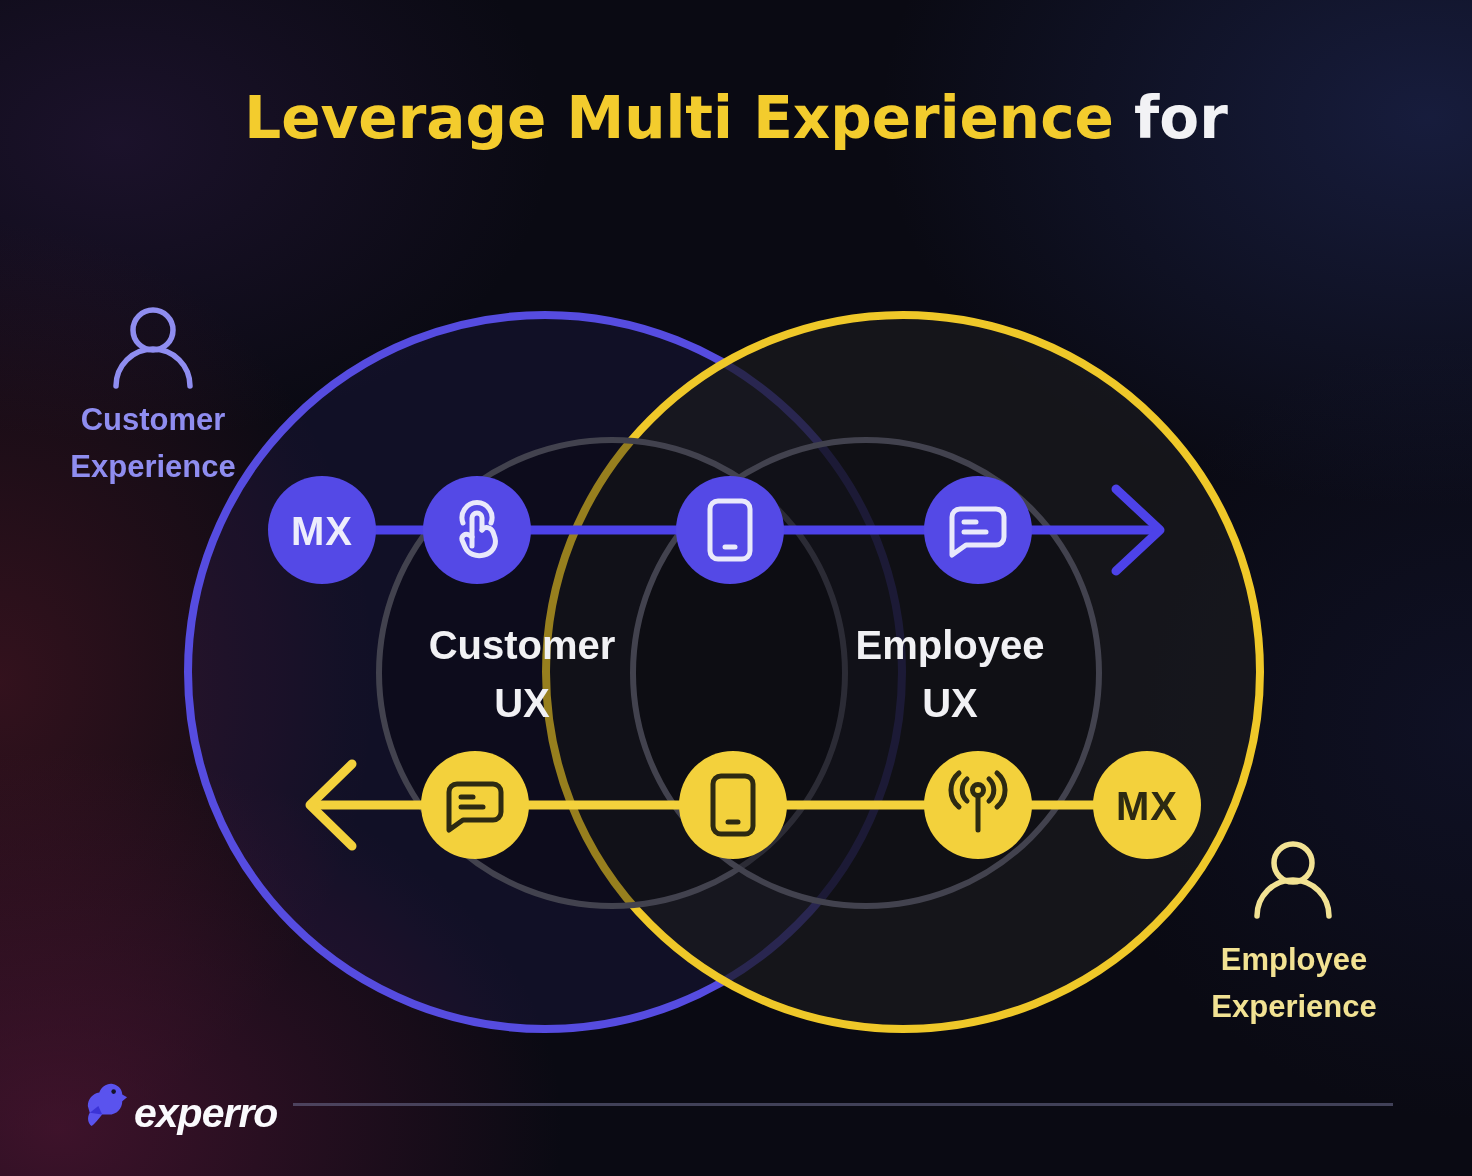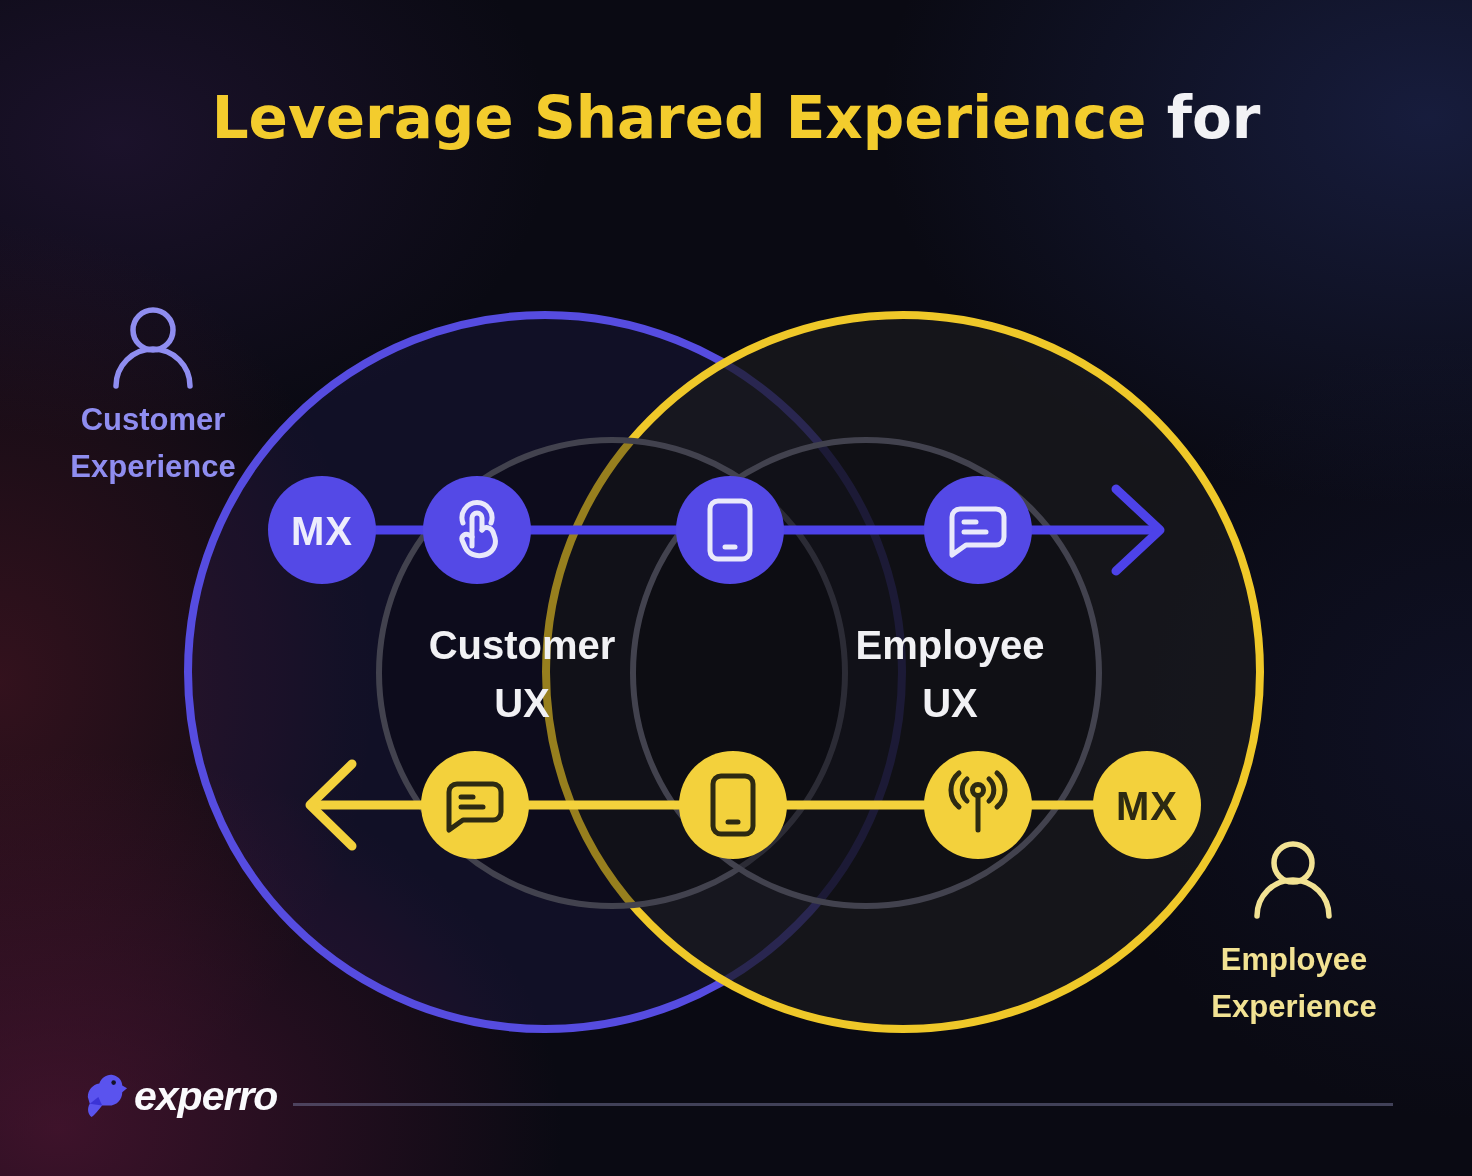--- a/index.html
+++ b/index.html
@@ -24,34 +24,34 @@
   .title .hl{color:#F3CC2D;}
   .diagram{position:absolute;left:0;top:0;}
   .venn-label{font-family:"Liberation Sans", sans-serif;font-weight:bold;font-size:40px;fill:#F1F1F4;}
   .actor-label{font-family:"Liberation Sans", sans-serif;font-weight:bold;font-size:31px;}
   .mx{font-family:"Liberation Sans", sans-serif;font-weight:bold;font-size:40px;letter-spacing:1px;}
   .logo{
     position:absolute;left:84px;top:1072px;display:flex;align-items:center;gap:6px;
   }
   .logo-text{
     font-family:"Liberation Sans", sans-serif;font-style:italic;font-weight:bold;
-    font-size:41px;color:#FAFAFD;letter-spacing:-1px;
+    font-size:41px;color:#FAFAFD;letter-spacing:-1px;margin-top:18px;
   }
   .footer-line{
     position:absolute;left:293px;top:1103px;width:1100px;height:3px;
     background:rgba(112,112,146,0.55);
   }
 </style>
 </head>
 <body>
 
 <div class="stage">
 
   <div class="title">
-    <div><span class="hl">Leverage Shared Experience</span><span> for</span></div>
+    <div><span class="hl">Leverage Multi Experience</span><span> for</span></div>
   </div>
 
   <svg class="diagram" width="1472" height="1176" viewBox="0 0 1472 1176">
 
     <circle cx="545" cy="672" r="357" fill="rgba(90,82,228,0.09)" stroke="#564CE0" stroke-width="8"></circle>
     <circle cx="903" cy="672" r="357" fill="rgba(26,26,30,0.74)" stroke="#EFC829" stroke-width="8"></circle>
 
     <circle cx="612" cy="673" r="233" fill="rgba(8,8,12,0.38)" stroke="#42424E" stroke-width="6"></circle>
     <circle cx="866" cy="673" r="233" fill="rgba(8,8,12,0.38)" stroke="#42424E" stroke-width="6"></circle>
 

